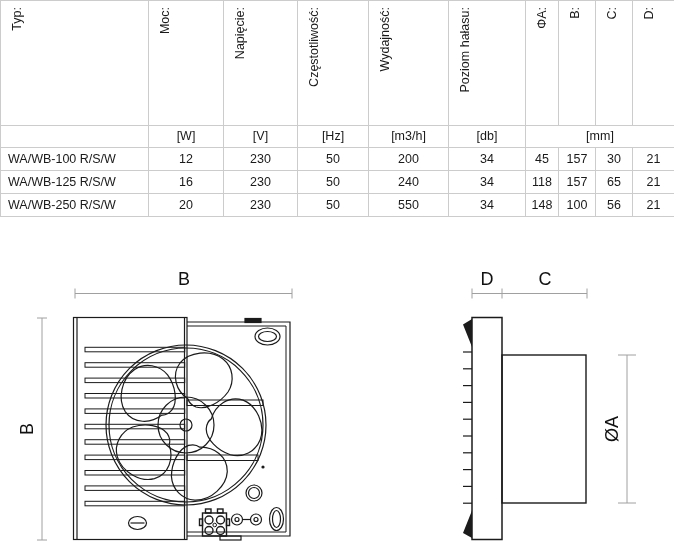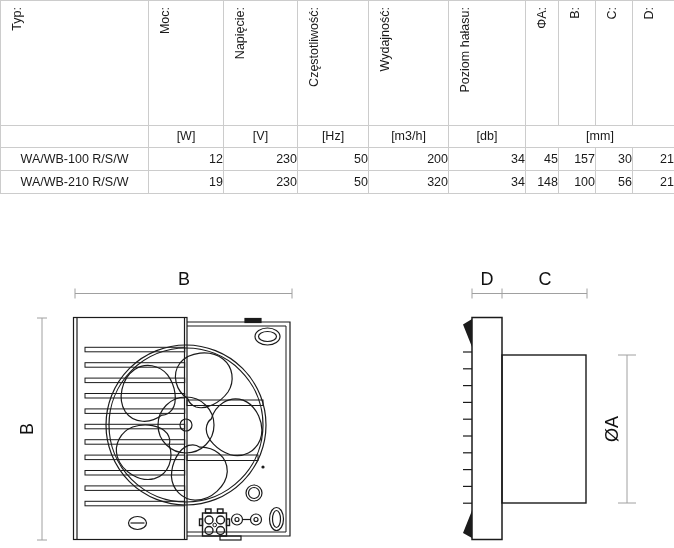--- a/index.html
+++ b/index.html
@@ -7,22 +7,22 @@
         font-family:"Liberation Sans",sans-serif;color:#1a1a1a;overflow:hidden;}
   table.spec{border-collapse:collapse;table-layout:fixed;width:674px;
              position:absolute;left:0;top:0;}
   table.spec th,table.spec td{border:1px solid #cccccc;font-weight:normal;
              font-size:12.5px;line-height:1;padding:0;overflow:hidden;}
   table.spec th{height:118px;vertical-align:top;text-align:left;
                 padding:6px 0 0 10px;}
   .rot{writing-mode:vertical-rl;transform:rotate(180deg);white-space:nowrap;
        display:inline-block;font-size:12.5px;}
   tr.units td{height:21px;text-align:center;}
-  tr.datarow td{height:22px;text-align:right;}
-  tr.datarow td.typ{text-align:center;}
+  tr.datarow td{height:22px;text-align:center;}
+  tr.datarow td.typ{text-align:left;padding-left:7px;}
   svg text{font-family:"Liberation Sans",sans-serif;font-size:18px;fill:#111;}
 </style>
 </head>
 <body>
 
 <div id="page">
 
   <table class="spec">
     <colgroup>
       <col style="width:148px">
@@ -64,25 +64,37 @@
       <td>230</td>
       <td>50</td>
       <td>200</td>
       <td>34</td>
       <td>45</td>
       <td>157</td>
       <td>30</td>
       <td>21</td>
     </tr>
     <tr class="datarow">
-      <td class="typ">WA/WB-210 R/S/W</td>
-      <td>19</td>
+      <td class="typ">WA/WB-125 R/S/W</td>
+      <td>16</td>
       <td>230</td>
       <td>50</td>
-      <td>320</td>
+      <td>240</td>
+      <td>34</td>
+      <td>118</td>
+      <td>157</td>
+      <td>65</td>
+      <td>21</td>
+    </tr>
+    <tr class="datarow">
+      <td class="typ">WA/WB-250 R/S/W</td>
+      <td>20</td>
+      <td>230</td>
+      <td>50</td>
+      <td>550</td>
       <td>34</td>
       <td>148</td>
       <td>100</td>
       <td>56</td>
       <td>21</td>
     </tr>
   </tbody>
     </table>
 
   <svg style="position:absolute;left:0;top:215px;" width="674" height="333" viewBox="0 215 674 333" xmlns="http://www.w3.org/2000/svg">

